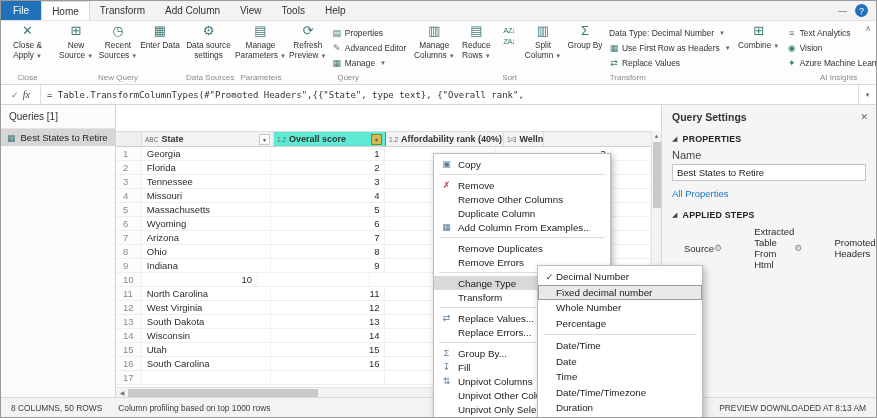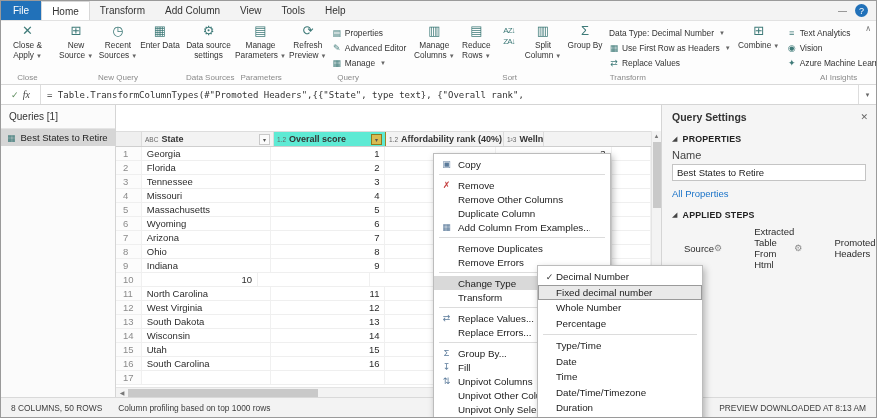--- a/index.html
+++ b/index.html
@@ -694,21 +694,21 @@
       <span class="sm-label">Percentage</span>
     </div>
 
     <div class="sm-item sep" data-name="submenu-item">
       
       
     </div>
 
     <div class="sm-item" data-name="submenu-item">
       <span class="check" data-name="checkmark-icon"></span>
-      <span class="sm-label">Type/Time</span>
+      <span class="sm-label">Date/Time</span>
     </div>
 
     <div class="sm-item" data-name="submenu-item">
       <span class="check" data-name="checkmark-icon"></span>
       <span class="sm-label">Date</span>
     </div>
 
     <div class="sm-item" data-name="submenu-item">
       <span class="check" data-name="checkmark-icon"></span>
       <span class="sm-label">Time</span>

